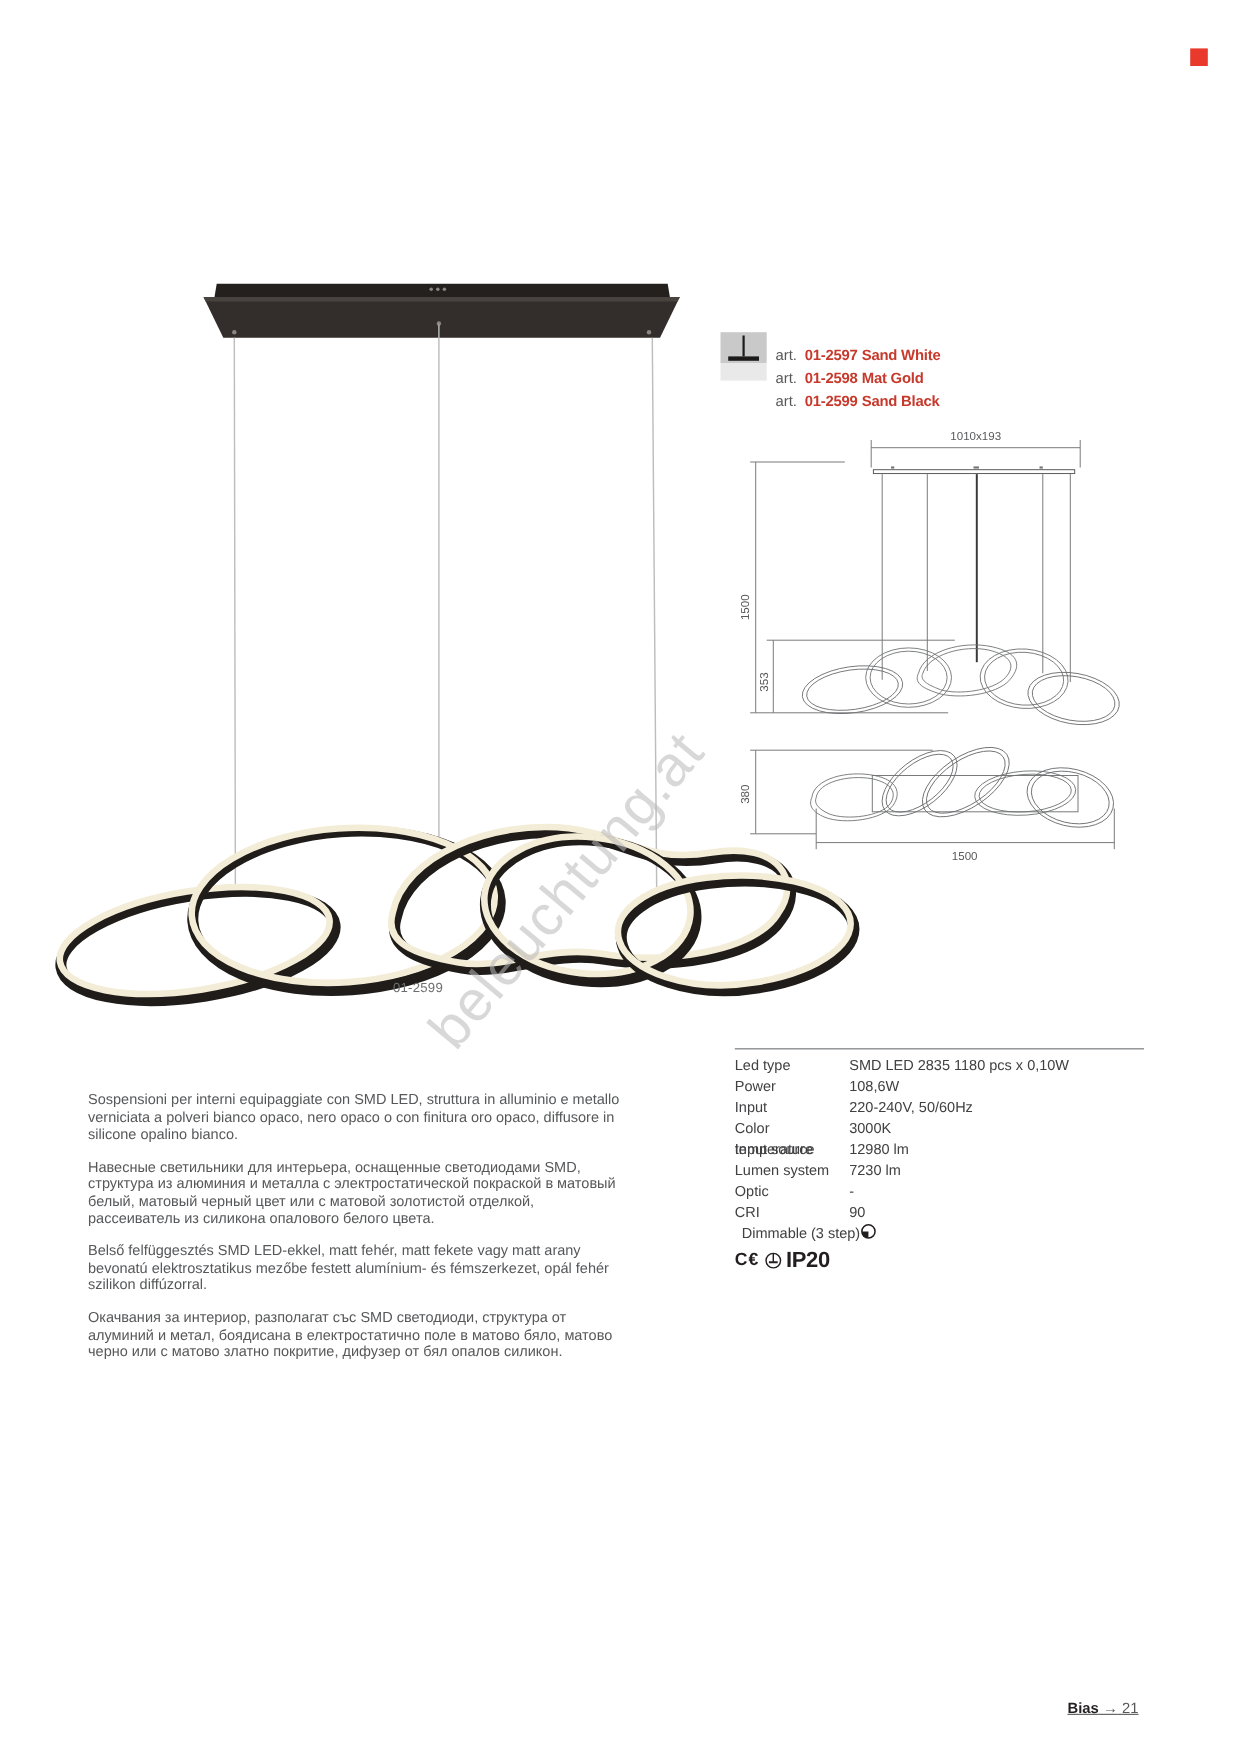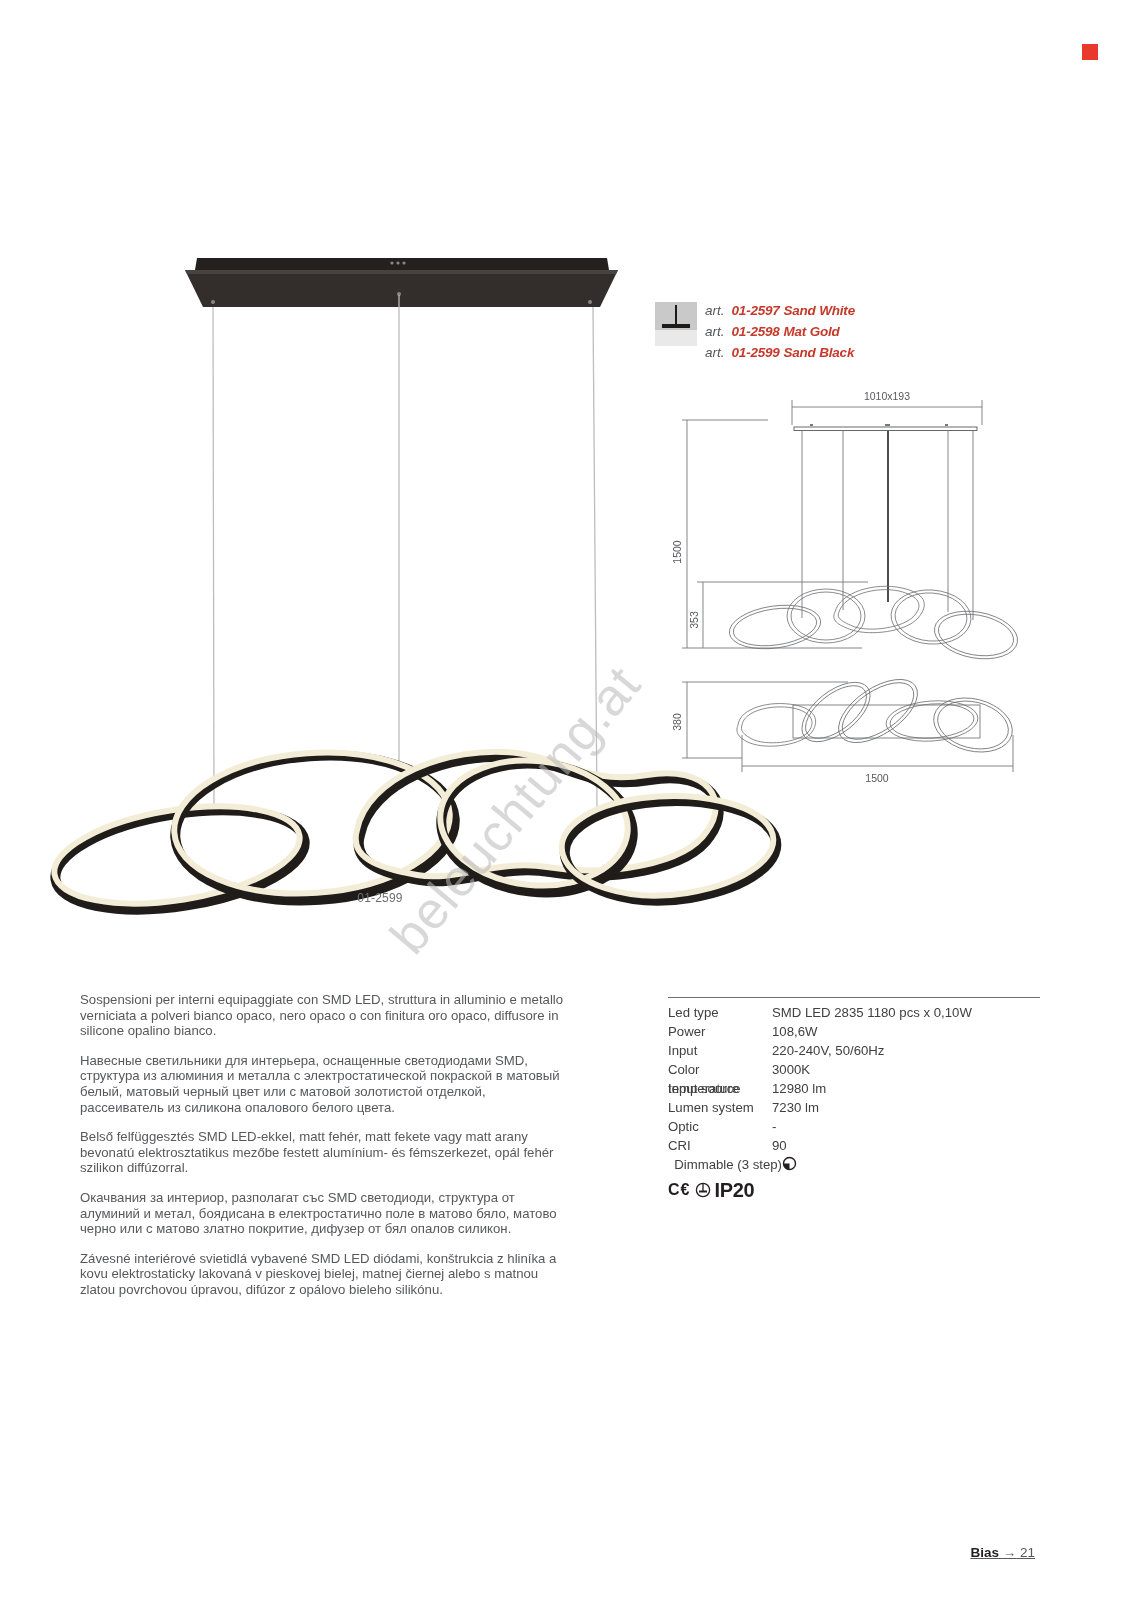--- a/index.html
+++ b/index.html
@@ -19,32 +19,32 @@
   .watermark{left:424px;top:905px;transform:rotate(-50deg);transform-origin:left bottom;
              font-size:52px;color:#b9b9b9;opacity:.55;white-space:nowrap;letter-spacing:1px;}
 
   
   .art-block{left:655px;top:300px;}
   .art-icon{position:absolute;left:0;top:2px;width:42px;height:44px;}
   .art-icon .top{position:absolute;left:0;top:0;width:42px;height:28px;background:#c9c9c9;}
   .art-icon .bottom{position:absolute;left:0;top:28px;width:42px;height:16px;background:#e9e9e9;}
   .art-icon .stem{position:absolute;left:20px;top:3px;width:2px;height:19px;background:#1d1b1a;}
   .art-icon .bar{position:absolute;left:7px;top:22px;width:28px;height:4px;background:#1d1b1a;}
-  .art-rows{position:absolute;left:50px;top:0;font-style:italic;}
+  .art-rows{position:absolute;left:50px;top:12px;}
   .art-row{height:21px;line-height:21px;white-space:nowrap;font-size:13.5px;}
   .art-prefix{color:#57585a;margin-right:7px;}
   .art-code{color:#c6392b;font-weight:700;letter-spacing:-.2px;}
 
   
   .drawing-svg{left:640px;top:380px;}
   .drawing-svg text{font-family:"Liberation Sans",sans-serif;font-size:10.5px;fill:#58595b;}
 
   
   .specs{left:668px;top:953px;width:372px;border-top:1.5px solid #6d6e70;padding-top:5px;
-         font-size:13.2px;color:#414042;margin-top:44px;}
+         font-size:13.2px;color:#414042;}
   .spec-row{display:flex;height:19px;line-height:19px;}
   .spec-label{width:104px;flex:0 0 104px;}
   .spec-value{flex:1;white-space:nowrap;}
   .cert-row{margin-top:6px;display:flex;align-items:center;height:20px;}
   .ce-mark{font-size:16px;font-weight:600;color:#231f20;letter-spacing:1px;}
   .ip-mark{font-size:20px;font-weight:700;color:#231f20;letter-spacing:-.3px;}
 
   
   .descriptions{left:80px;top:992px;width:486px;font-size:13.2px;line-height:15.6px;color:#57585a;}
   .descriptions p{margin:0 0 14px 0;}
@@ -254,21 +254,20 @@
       </span>
       <span class="ip-mark">IP20</span>
     </div>
   </div>
 
   <div class="abs descriptions">
     <p>Sospensioni per interni equipaggiate con SMD LED, struttura in alluminio e metallo verniciata a polveri bianco opaco, nero opaco o con finitura oro opaco, diffusore in silicone opalino bianco.</p>
     <p>Навесные светильники для интерьера, оснащенные светодиодами SMD, структура из алюминия и металла с электростатической покраской в матовый белый, матовый черный цвет или с матовой золотистой отделкой, рассеиватель из силикона опалового белого цвета.</p>
     <p>Belső felfüggesztés SMD LED-ekkel, matt fehér, matt fekete vagy matt arany bevonatú elektrosztatikus mezőbe festett alumínium- és fémszerkezet, opál fehér szilikon diffúzorral.</p>
     <p>Окачвания за интериор, разполагат със SMD светодиоди, структура от алуминий и метал, боядисана в електростатично поле в матово бяло, матово черно или с матово златно покритие, дифузер от бял опалов силикон.</p>
-    <p>Závesné interiérové svietidlá vybavené SMD LED diódami, konštrukcia z hliníka a kovu elektrostaticky lakovaná v pieskovej bielej, matnej čiernej alebo s matnou zlatou povrchovou úpravou, difúzor z opálovo bieleho silikónu.</p>
   </div>
 
   <div class="abs footer">
     <span class="name">Bias</span>
     <span>→</span>
     <span>21</span>
   </div>
 
 </div>
 

